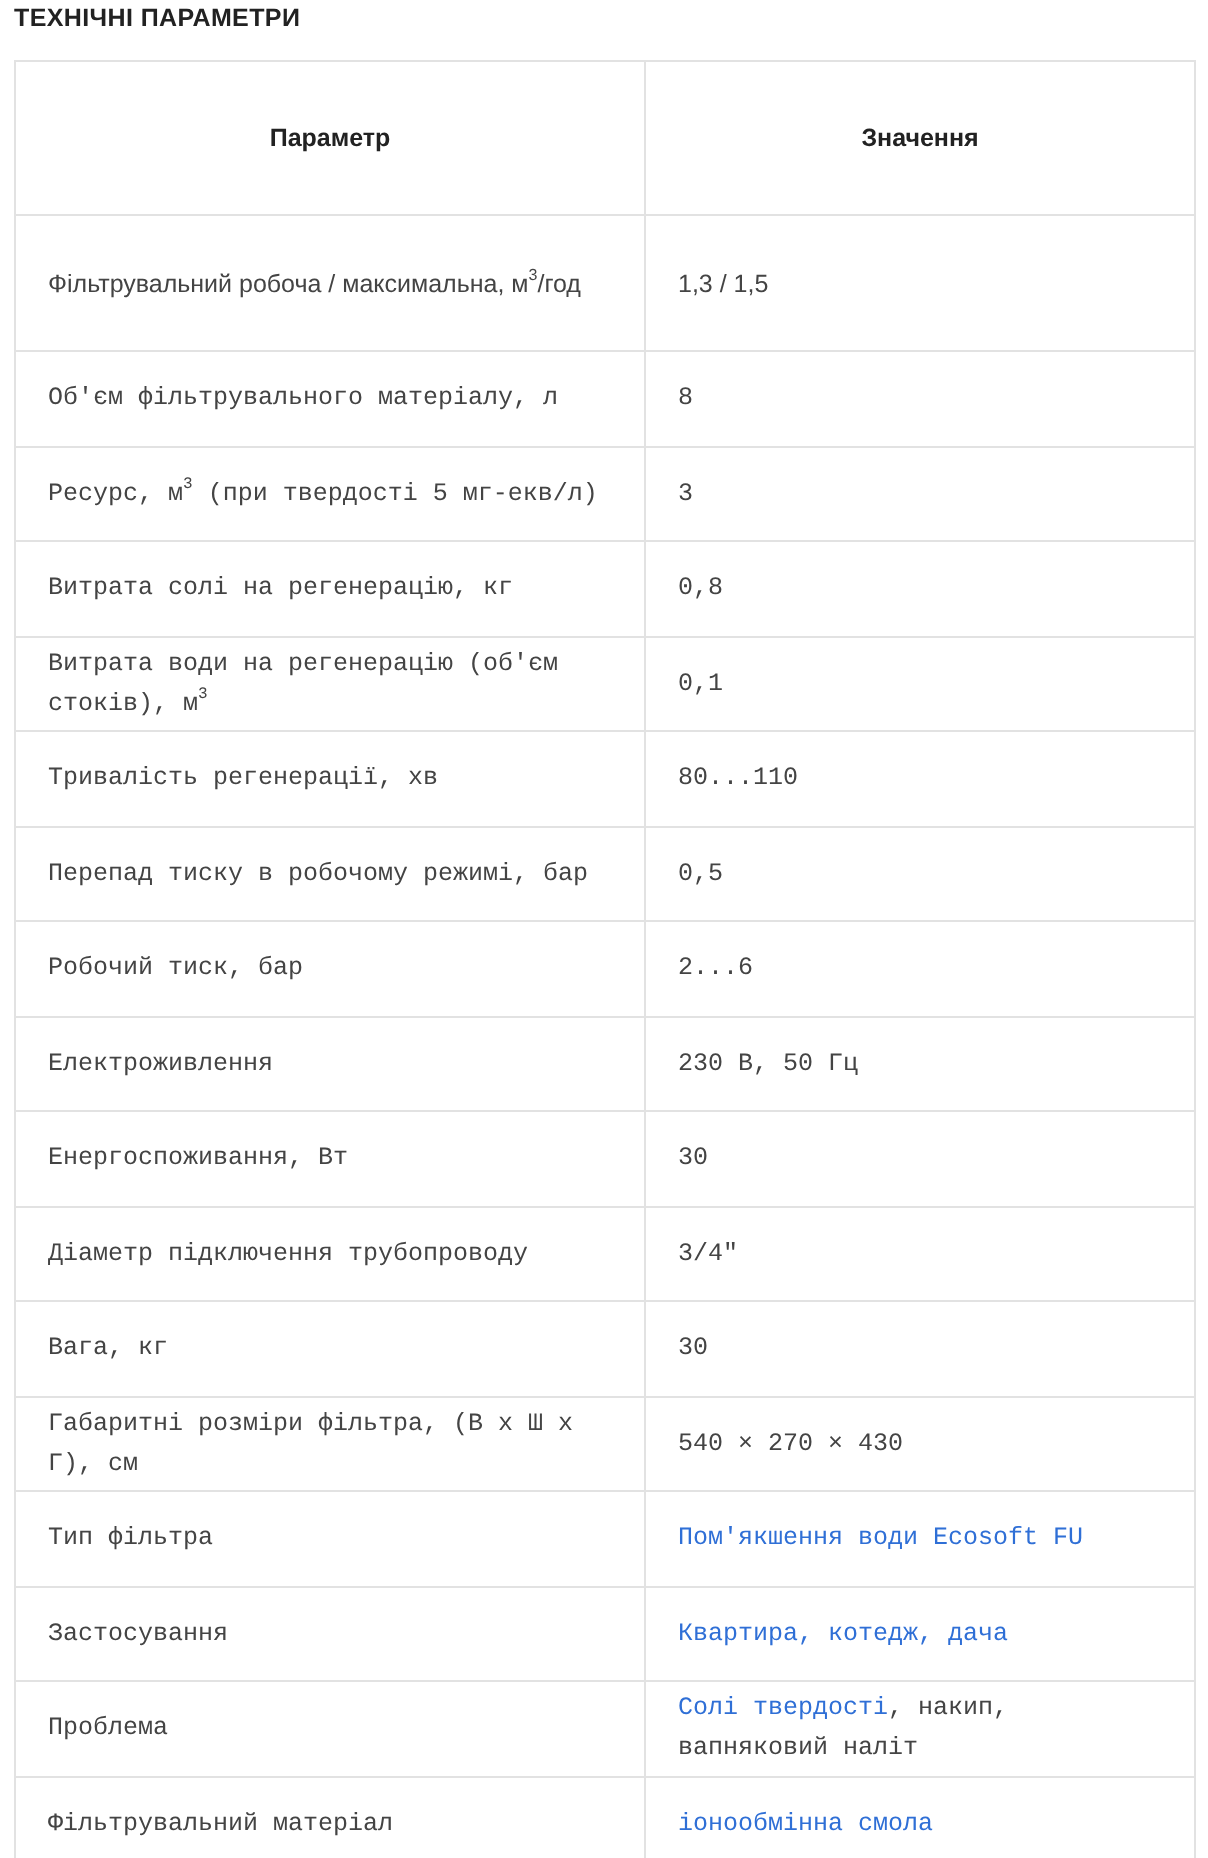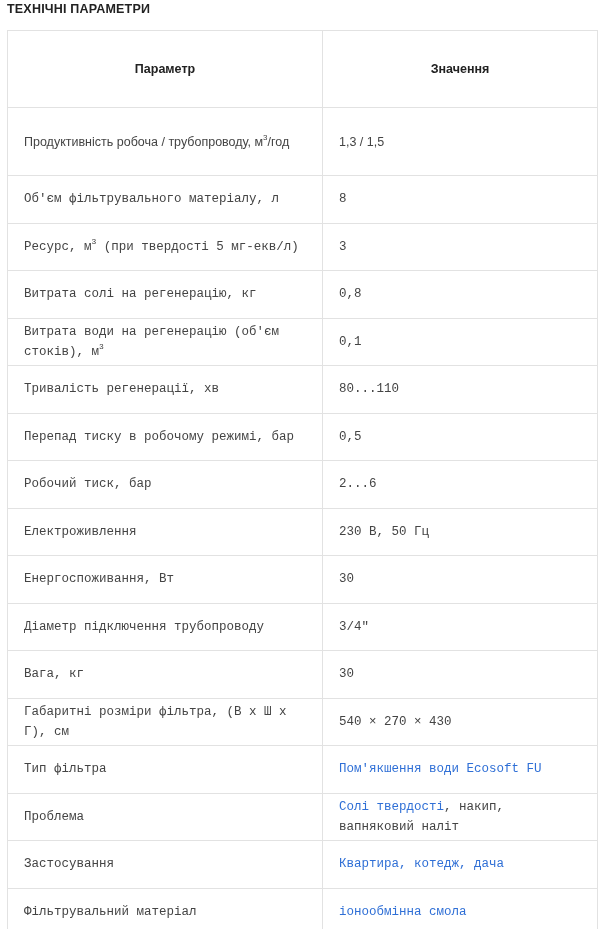--- a/index.html
+++ b/index.html
@@ -54,21 +54,21 @@
       <col class="c1">
       <col class="c2">
     </colgroup>
   <tbody>
       <tr>
     <th>Параметр</th>
     <th>Значення</th>
   </tr>
 
   <tr class="multi">
-    <td><span>Продуктивність робоча / трубопроводу, м</span><sup>3</sup><span>/год</span></td>
+    <td><span>Фільтрувальний робоча / максимальна, м</span><sup>3</sup><span>/год</span></td>
     <td>1,3 / 1,5</td>
   </tr>
   <tr class="single">
     <td>Об'єм фільтрувального матеріалу, л</td>
     <td>8</td>
   </tr>
   <tr class="single">
     <td><span>Ресурс, м</span><sup>3</sup><span> (при твердості 5 мг-екв/л)</span></td>
     <td>3</td>
   </tr>
@@ -110,25 +110,25 @@
   </tr>
   <tr class="single">
     <td>Габаритні розміри фільтра, (В х Ш х Г), см</td>
     <td>540 × 270 × 430</td>
   </tr>
   <tr class="single">
     <td>Тип фільтра</td>
     <td><a class="link">Пом'якшення води Ecosoft FU</a></td>
   </tr>
   <tr class="single">
+    <td>Застосування</td>
+    <td><a class="link">Квартира, котедж, дача</a></td>
+  </tr>
+  <tr class="single">
     <td>Проблема</td>
     <td><a class="link">Солі твердості</a><span>, накип, вапняковий наліт</span></td>
-  </tr>
-  <tr class="single">
-    <td>Застосування</td>
-    <td><a class="link">Квартира, котедж, дача</a></td>
   </tr>
   <tr class="single">
     <td>Фільтрувальний матеріал</td>
     <td><a class="link">іонообмінна смола</a></td>
   </tr>
 </tbody>
   </table>
 
 </body></html>

